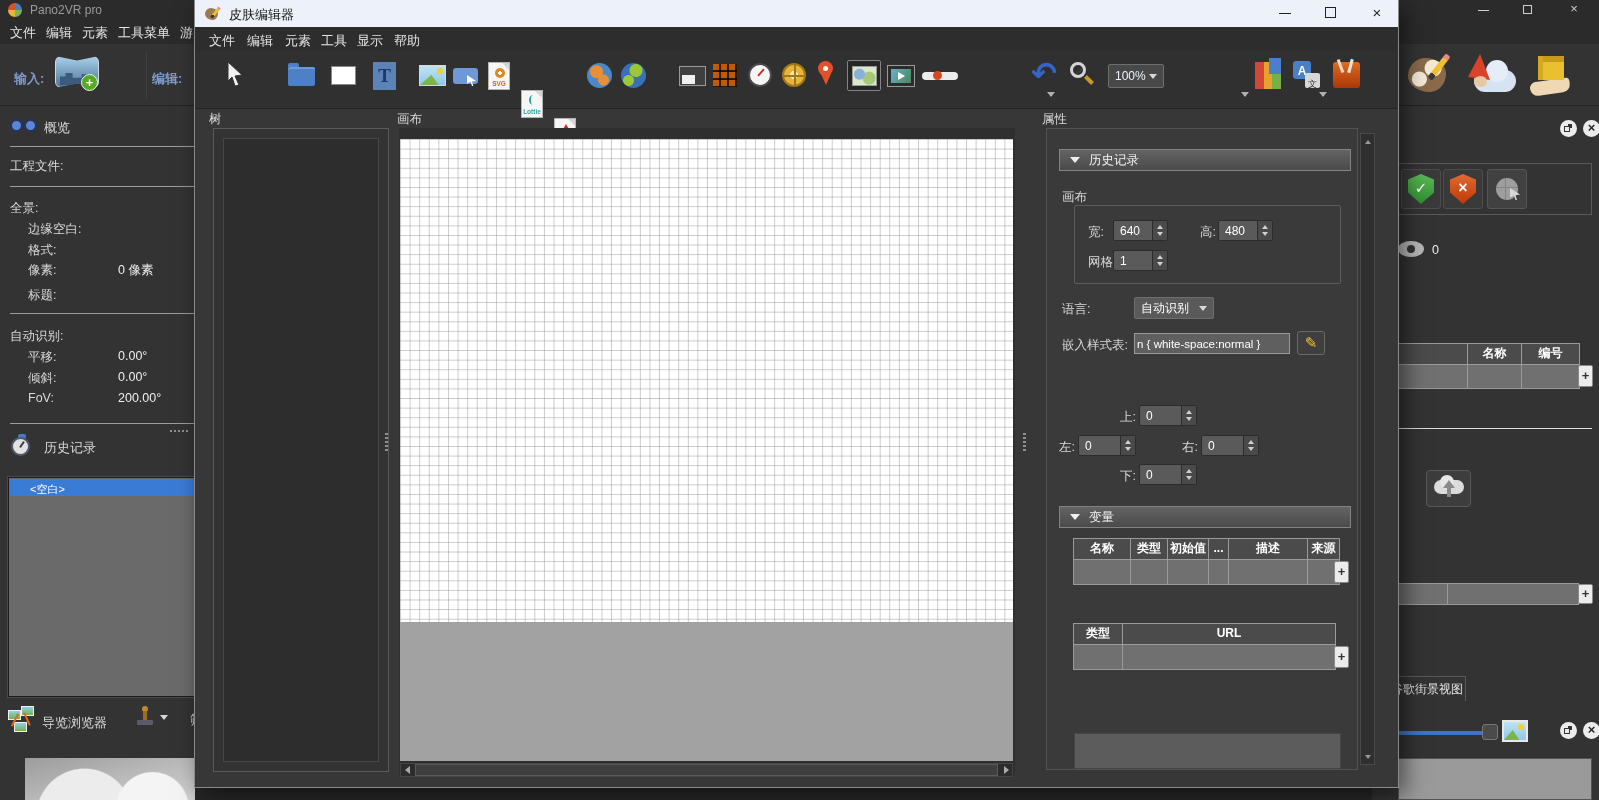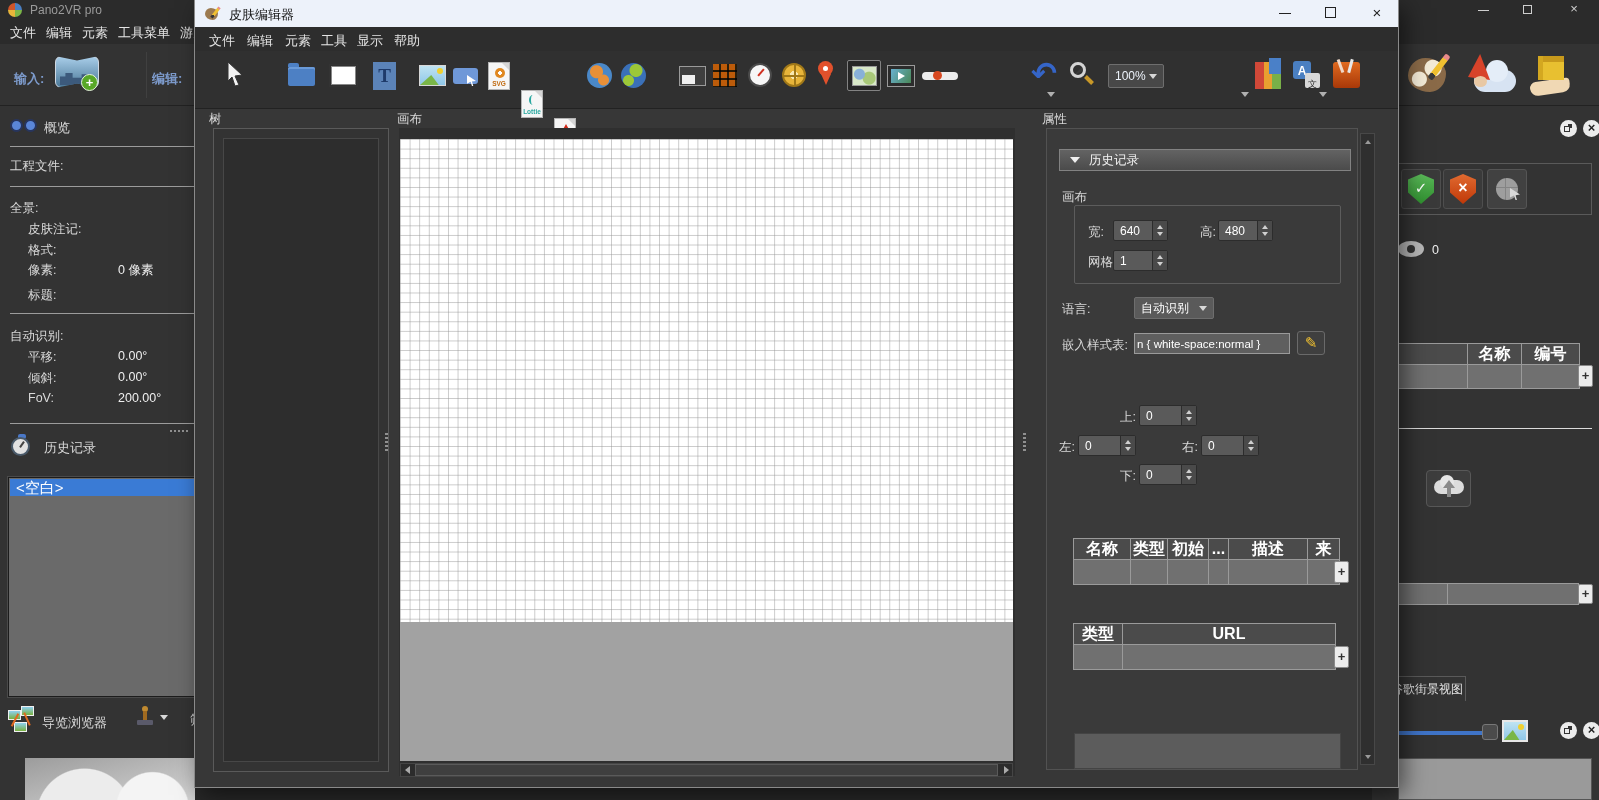--- a/index.html
+++ b/index.html
@@ -14,21 +14,21 @@
   .tri-d{width:0;height:0;border-left:4px solid transparent;border-right:4px solid transparent;border-top:5px solid #d8d8d8}
   .tri-u{width:0;height:0;border-left:3px solid transparent;border-right:3px solid transparent;border-bottom:4px solid #d0d0d0}
   .tri-dn{width:0;height:0;border-left:3px solid transparent;border-right:3px solid transparent;border-top:4px solid #d0d0d0}
   .tri-l{width:0;height:0;border-top:4px solid transparent;border-bottom:4px solid transparent;border-right:5px solid #aaa}
   .tri-r{width:0;height:0;border-top:4px solid transparent;border-bottom:4px solid transparent;border-left:5px solid #aaa}
   .sec{background:linear-gradient(#636363,#4b4b4b);border:1px solid #828282;display:flex;align-items:center;gap:9px;padding-left:10px;height:22px;font-size:12.5px;color:#f2f2f2}
   .sec .tw{width:0;height:0;border-left:5px solid transparent;border-right:5px solid transparent;border-top:6px solid #f0f0f0}
   .spin{display:flex;background:#5a5a5a;border:1px solid #2c2c2c;border-radius:2px;height:21px}
   .spin .v{flex:1;color:#fff;font-size:12px;padding:3px 0 0 6px}
   .spin .sb{width:14px;background:#4a4a4a;border-left:1px solid #2c2c2c;display:flex;flex-direction:column;align-items:center;justify-content:space-evenly}
-  .th{background:#4b4b4b;border:1px solid #9a9a9a;margin-right:-1px;color:#fff;font-weight:bold;font-size:16px;text-align:center;height:21px;line-height:19px}
+  .th{background:#4b4b4b;border:1px solid #9a9a9a;margin-right:-1px;color:#fff;font-weight:bold;font-size:12px;text-align:center;height:21px;line-height:19px}
   .tc{background:#707070;border:1px solid #9a9a9a;margin-right:-1px}
   .plus{background:#ececec;border:1px solid #8a8a8a;border-radius:2px;color:#333;font-size:13px;font-weight:bold;text-align:center;line-height:18px}
   .circ{width:17px;height:17px;border-radius:50%;background:#ececec;position:absolute}
   .filebase{background:#f6f6f6;border:1px solid #b5b5b5;position:relative;display:flex;align-items:flex-end;justify-content:center}
   .filebase::before{content:"";position:absolute;top:0;right:0;width:7px;height:7px;background:#d5d5d5;clip-path:polygon(0 0,100% 100%,100% 0)}
   .fbadge{font-size:6.5px;font-weight:bold;letter-spacing:0;margin-bottom:2px}
   .vdots{width:3px;background:repeating-linear-gradient(#909090 0 2px,transparent 2px 4px)}
   .hdots{height:2px;background:repeating-linear-gradient(90deg,#909090 0 2px,transparent 2px 4px)}
   .winctl{font-size:13px;color:#cfcfcf;text-align:center}
 </style>
@@ -87,21 +87,21 @@
     <div class="abs" style="left:0;top:3px;width:13px;height:13px;border-radius:50%;background:#5a86d8;border:2px solid #27355e"></div>
     <div class="abs" style="left:14px;top:3px;width:13px;height:13px;border-radius:50%;background:#5a86d8;border:2px solid #27355e"></div>
   </div>
   <span class="abs lbl" style="left:44px;top:13px;font-size:13px">概览</span>
   <div class="abs mline" style="left:10px;top:40px;width:185px"></div>
 
   <span class="abs lbl" style="left:10px;top:52px">工程文件:</span>
   <div class="abs mline" style="left:10px;top:80px;width:185px"></div>
 
   <span class="abs lbl" style="left:10px;top:94px">全景:</span>
-  <span class="abs lbl" style="left:28px;top:115px">皮肤注记:</span>
+  <span class="abs lbl" style="left:28px;top:115px">边缘空白:</span>
   <span class="abs lbl" style="left:28px;top:136px">格式:</span>
   <span class="abs lbl" style="left:28px;top:156px">像素:</span>
   <span class="abs val" style="left:118px;top:156px">0 像素</span>
   <span class="abs lbl" style="left:28px;top:181px">标题:</span>
   <div class="abs mline" style="left:10px;top:207px;width:185px"></div>
 
   <span class="abs lbl" style="left:10px;top:222px">自动识别:</span>
   <span class="abs lbl" style="left:28px;top:243px">平移:</span>
   <span class="abs val" style="left:118px;top:243px">0.00°</span>
   <span class="abs lbl" style="left:28px;top:264px">倾斜:</span>
@@ -113,21 +113,21 @@
   <div class="abs hdots" style="left:170px;top:324px;width:18px"></div>
 
   <div class="abs" style="left:10px;top:328px;width:24px;height:24px">
     <div class="abs" style="left:8px;top:0;width:8px;height:5px;background:#4a78c8;border-radius:2px"></div>
     <div class="abs" style="left:1px;top:3px;width:19px;height:19px;border-radius:50%;background:#e2e2e2;border:2px solid #4a5a6a"></div>
     <div class="abs" style="left:11px;top:7px;width:2px;height:7px;background:#444;transform:rotate(35deg)"></div>
   </div>
   <span class="abs lbl" style="left:44px;top:333px;font-size:13px">历史记录</span>
   <div class="abs" style="left:8px;top:371px;width:187px;height:220px;background:#6a6a6a;border:1px solid #1c1c1c;box-shadow:0 0 0 1px #4a4a4a">
     <div class="abs" style="left:1px;top:1px;width:184px;height:17px;background:#3a7bd5">
-      <span style="font-size:15px;color:#fff;margin-left:6px">&lt;空白&gt;</span>
+      <span style="font-size:11px;color:#fff;margin-left:20px">&lt;空白&gt;</span>
     </div>
   </div>
 
   <div class="abs" style="left:8px;top:600px;width:28px;height:28px">
     <div class="abs" style="left:0;top:4px;width:13px;height:10px;background:linear-gradient(#8fd0f0,#78b040);border:1px solid #f0f0f0"></div>
     <div class="abs" style="left:13px;top:0;width:13px;height:10px;background:linear-gradient(#8fd0f0,#78b040);border:1px solid #f0f0f0"></div>
     <div class="abs" style="left:6px;top:16px;width:13px;height:10px;background:linear-gradient(#8fd0f0,#78b040);border:1px solid #f0f0f0"></div>
     <div class="abs" style="left:6px;top:7px;width:2px;height:14px;background:#e06a20;transform:rotate(28deg)"></div>
     <div class="abs" style="left:18px;top:6px;width:2px;height:14px;background:#e06a20;transform:rotate(-24deg)"></div>
   </div>
@@ -429,20 +429,24 @@
       </div>
     <span class="abs lbl" style="left:73px;top:339px">下:</span>
     <div class="abs spin" style="left:92px;top:335px;width:58px">
         <div class="v">0</div>
         <div class="sb">
           <div class="tri-u"></div>
           <div class="tri-dn"></div>
         </div>
       </div>
 
+    <div class="abs sec" style="left:12px;top:377px;width:292px">
+        <div class="tw"></div>
+        <span>变量</span>
+      </div>
 
     <div class="abs" style="left:26px;top:409px;display:flex">
       <div class="th" style="width:56px">名称</div>
       <div class="th" style="width:36px">类型</div>
       <div class="th" style="width:40px">初始值</div>
       <div class="th" style="width:19px">...</div>
       <div class="th" style="width:78px">描述</div>
       <div class="th" style="width:31px">来源</div>
     </div>
     <div class="abs" style="left:26px;top:430px;display:flex;height:26px">

